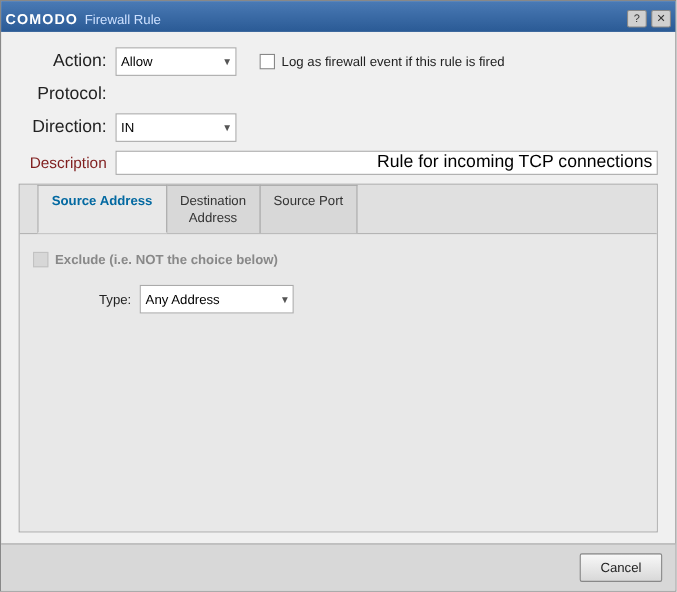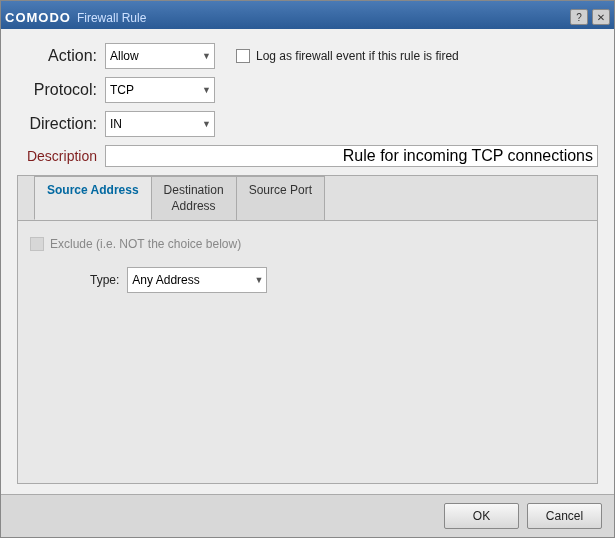--- a/index.html
+++ b/index.html
@@ -186,20 +186,21 @@
     .tab-content {
       flex: 1;
       padding: 16px 12px;
       background: #e8e8e8;
     }
     .exclude-row {
       display: flex;
       align-items: flex-start;
       gap: 6px;
       margin-bottom: 16px;
+      font-weight: bold;
     }
     .exclude-checkbox {
       width: 14px;
       height: 14px;
       border: 1px solid #aaa;
       background: #ccc;
       opacity: 0.6;
     }
     .exclude-label {
       color: #888;
@@ -264,28 +265,20 @@
         </select>
       </div>
       <div class="checkbox-row" style="margin-left:0;">
         <div class="log-checkbox"></div>
         <span class="log-label">Log as firewall event if this rule is fired</span>
       </div>
     </div>
 
     <div class="form-row">
       <span class="form-label">Protocol:</span>
-      <div class="select-wrapper">
-        <select class="form-select">
-          <option>TCP</option>
-          <option>UDP</option>
-          <option>ICMP</option>
-          <option>IP</option>
-        </select>
-      </div>
     </div>
 
     <div class="form-row">
       <span class="form-label">Direction:</span>
       <div class="select-wrapper">
         <select class="form-select">
           <option>IN</option>
           <option>OUT</option>
           <option>IN/OUT</option>
         </select>
@@ -318,16 +311,15 @@
               <option>IPv4 Range</option>
               <option>IPv6 Address</option>
             </select>
           </div>
         </div>
       </div>
     </div>
   </div>
 
   <div class="footer">
-    <button class="footer-btn">OK</button>
     <button class="footer-btn">Cancel</button>
   </div>
 </div>
 
 </body></html>

